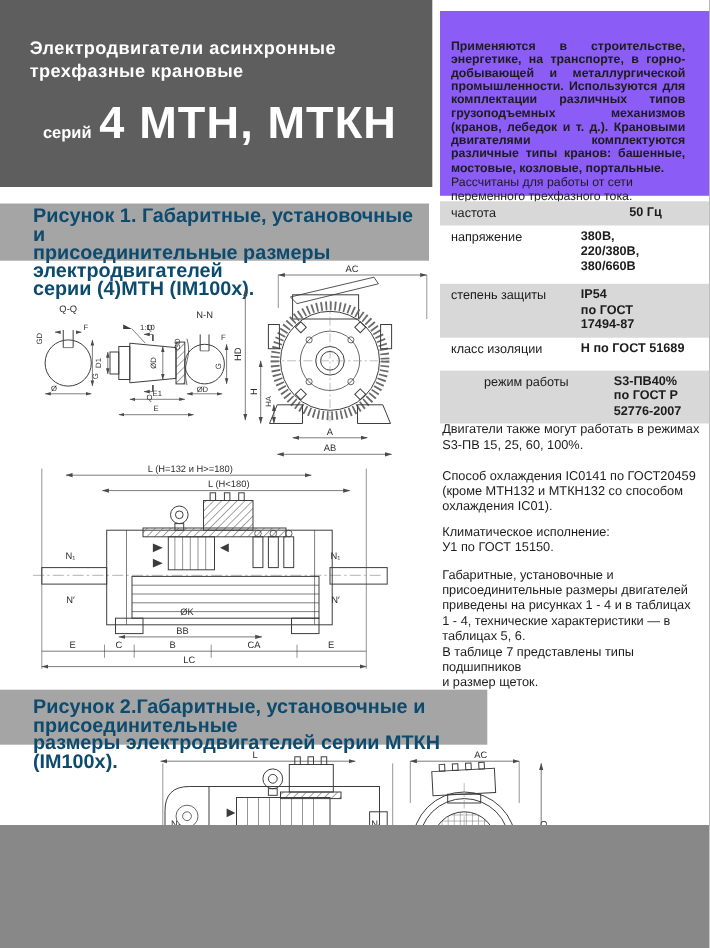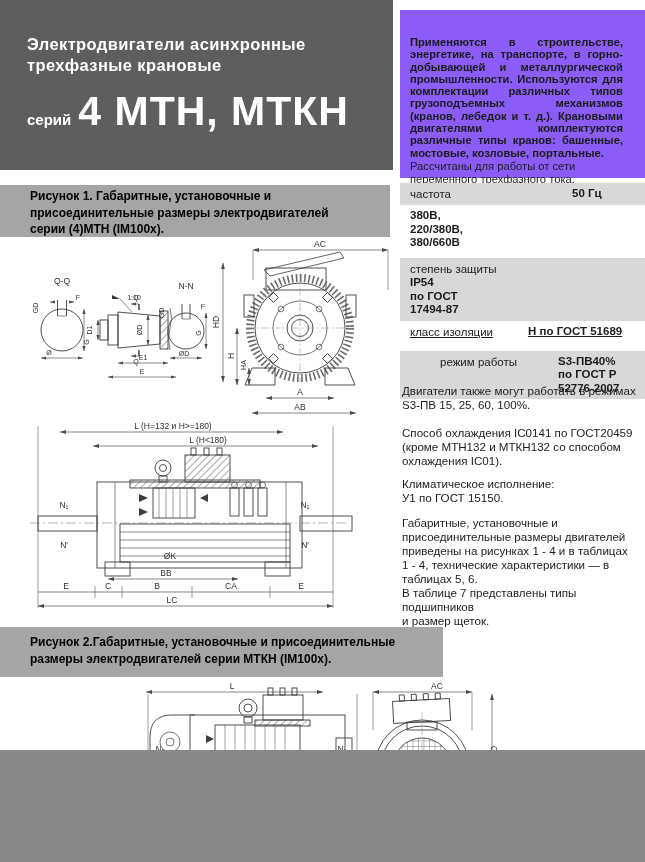--- a/index.html
+++ b/index.html
@@ -4,40 +4,40 @@
 <style>
   html,body{margin:0;padding:0;background:#888;}
   .page{position:relative;width:645px;height:750px;background:#ffffff;overflow:hidden;
         font-family:"Liberation Sans",sans-serif;color:#1c1c1c;}
   .pre{white-space:pre-line;}
   
   .hdr{position:absolute;left:0;top:0;width:393px;height:170px;background:#5e5e5e;color:#fff;
        padding:34px 0 0 27px;box-sizing:border-box;}
   .hdr-title{font-size:16.5px;font-weight:bold;line-height:21px;letter-spacing:.4px;}
   .hdr-series{margin-top:14px;display:flex;align-items:baseline;}
-  .hdr-series-prefix{font-size:15px;font-weight:bold;margin-right:7px;}
+  .hdr-series-prefix{font-size:15px;font-weight:bold;margin-right:7px;margin-left:12px;}
   .hdr-series-value{font-size:41px;font-weight:bold;letter-spacing:1px;line-height:42px;}
   
   .intro{position:absolute;left:400px;top:10px;width:245px;height:168px;background:#8b5cf6;
          padding:26px 22px 0 10px;box-sizing:border-box;}
   .intro-main{font-size:11.2px;font-weight:bold;line-height:12.3px;text-align:justify;}
   .intro-note{font-size:11.2px;line-height:12.6px;margin-top:1px;}
   
-  .banner{position:absolute;background:#a5a5a5;color:#000000;font-weight:bold;
-          font-size:12px;line-height:16.5px;box-sizing:border-box;}
+  .banner{position:absolute;background:#a5a5a5;color:#0c4a6e;font-weight:bold;
+          font-size:18px;line-height:16.5px;box-sizing:border-box;}
   .banner1{left:0;top:185px;width:390px;height:52px;padding:3px 0 0 30px;}
   .banner2{left:0;top:627px;width:443px;height:50px;padding:7px 0 0 30px;}
   
   .spec-table{position:absolute;left:400px;top:183px;width:245px;}
   .spec-row{display:flex;padding:4px 0 4px 10px;box-sizing:border-box;}
   .spec-row.alt{background:#d8d8d8;}
   .spec-row.r0{min-height:22px;gap:44px;}
   .spec-row.r1{min-height:53px;}
-  .spec-row.r2{min-height:40px;flex-direction:column;}
-  .spec-row.r3{min-height:30px;text-decoration:underline;}
+  .spec-row.r2{min-height:40px;}
+  .spec-row.r3{min-height:30px;}
   .spec-row.r4{min-height:45px;padding-left:40px;}
   .spec-label{width:118px;font-size:11.5px;line-height:13px;padding-top:1px;}
   .spec-value{font-size:11.5px;font-weight:bold;line-height:13.5px;}
   
   .note{position:absolute;left:402px;width:240px;font-size:11.6px;line-height:14px;}
   .n1{top:384px;}
   .n2{top:426px;}
   .n3{top:477px;}
   .n4{top:516px;}
   
@@ -69,20 +69,21 @@
   <div class="banner banner1 pre">Рисунок 1. Габаритные, установочные и
 присоединительные размеры электродвигателей
 серии (4)МТН (IM100x).</div>
 
   <div class="spec-table">
     <div class="spec-row alt r0">
       <div class="spec-label">частота</div>
       <div class="spec-value pre">50 Гц</div>
     </div>
     <div class="spec-row r1">
+      <div class="spec-label">напряжение</div>
       <div class="spec-value pre">380В,
 220/380В,
 380/660В</div>
     </div>
     <div class="spec-row alt r2">
       <div class="spec-label">степень  защиты</div>
       <div class="spec-value pre">IP54
 по ГОСТ
 17494-87</div>
     </div>

